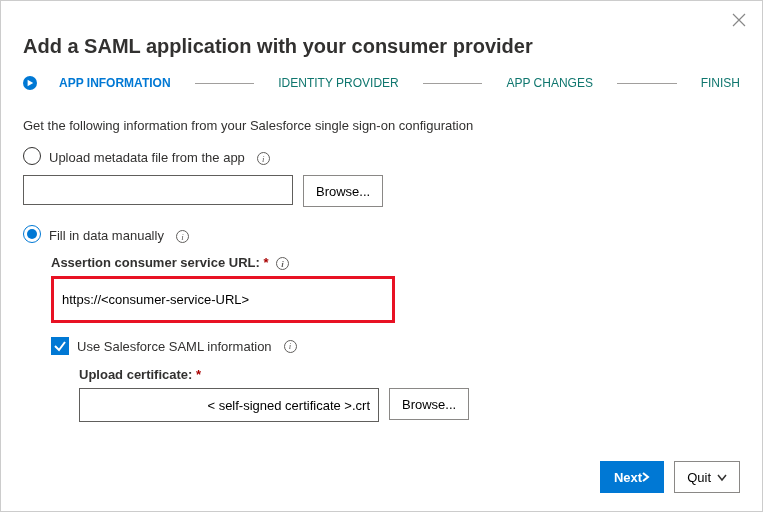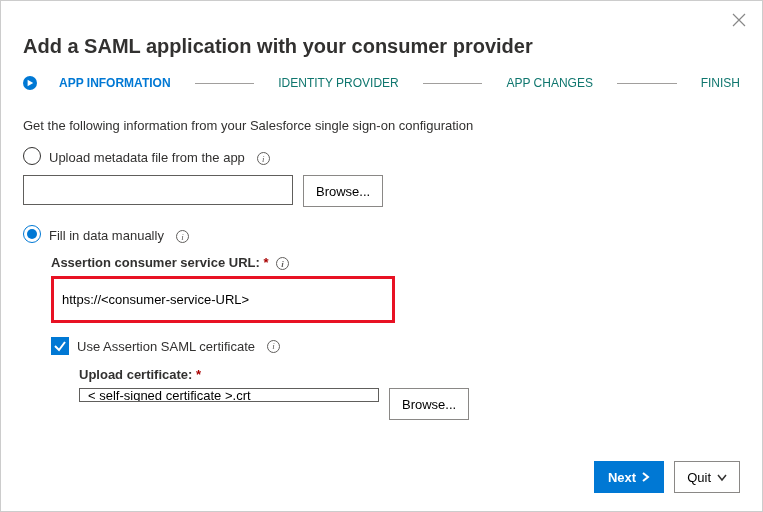--- a/index.html
+++ b/index.html
@@ -174,46 +174,46 @@
     }
     .checkbox svg { width: 14px; height: 14px; stroke: #fff; fill: none; stroke-width: 2; }
     .cert-row {
       display: flex;
       align-items: stretch;
       gap: 10px;
       margin-top: 6px;
     }
     .cert-row input {
       width: 300px;
-      height: 14px;
+      height: 34px;
       border: 1px solid #605e5c;
       padding: 0 8px;
       font-size: 13px;
       font-family: inherit;
+      text-align: right;
     }
     .footer {
       position: absolute;
       bottom: 18px;
       right: 22px;
       display: flex;
       gap: 10px;
       align-items: center;
     }
     .btn-primary {
       background: #0078d4;
       color: #fff;
       border: 0;
       height: 32px;
       padding: 0 14px;
       font-size: 13px;
       font-weight: 600;
       cursor: pointer;
       display: inline-flex;
       align-items: center;
-      gap: 6px;
     }
     .btn-secondary {
       background: #fff;
       border: 1px solid #8a8886;
       height: 32px;
       padding: 0 12px;
       font-size: 13px;
       cursor: pointer;
       display: inline-flex;
       align-items: center;
@@ -281,21 +281,21 @@
     <div class="acs-wrap">
       <input type="text" value="https://&lt;consumer-service-URL&gt;" style="">
     </div>
 
     <div class="checkbox-row">
       <span class="checkbox">
         <svg viewBox="0 0 14 14">
             <path d="M2 7 L6 11 L12 3"></path>
           </svg>
       </span>
-      <span>Use Assertion SAML certificate</span>
+      <span>Use Salesforce SAML information</span>
       <span class="info-icon">i</span>
     </div>
 
     <div style="margin-left:28px">
       <div class="field-label">
         <span>Upload certificate:</span>
         <span class="req">*</span>
       </div>
       <div class="cert-row">
         <input type="text" value="&lt; self-signed certificate &gt;.crt" style="">

